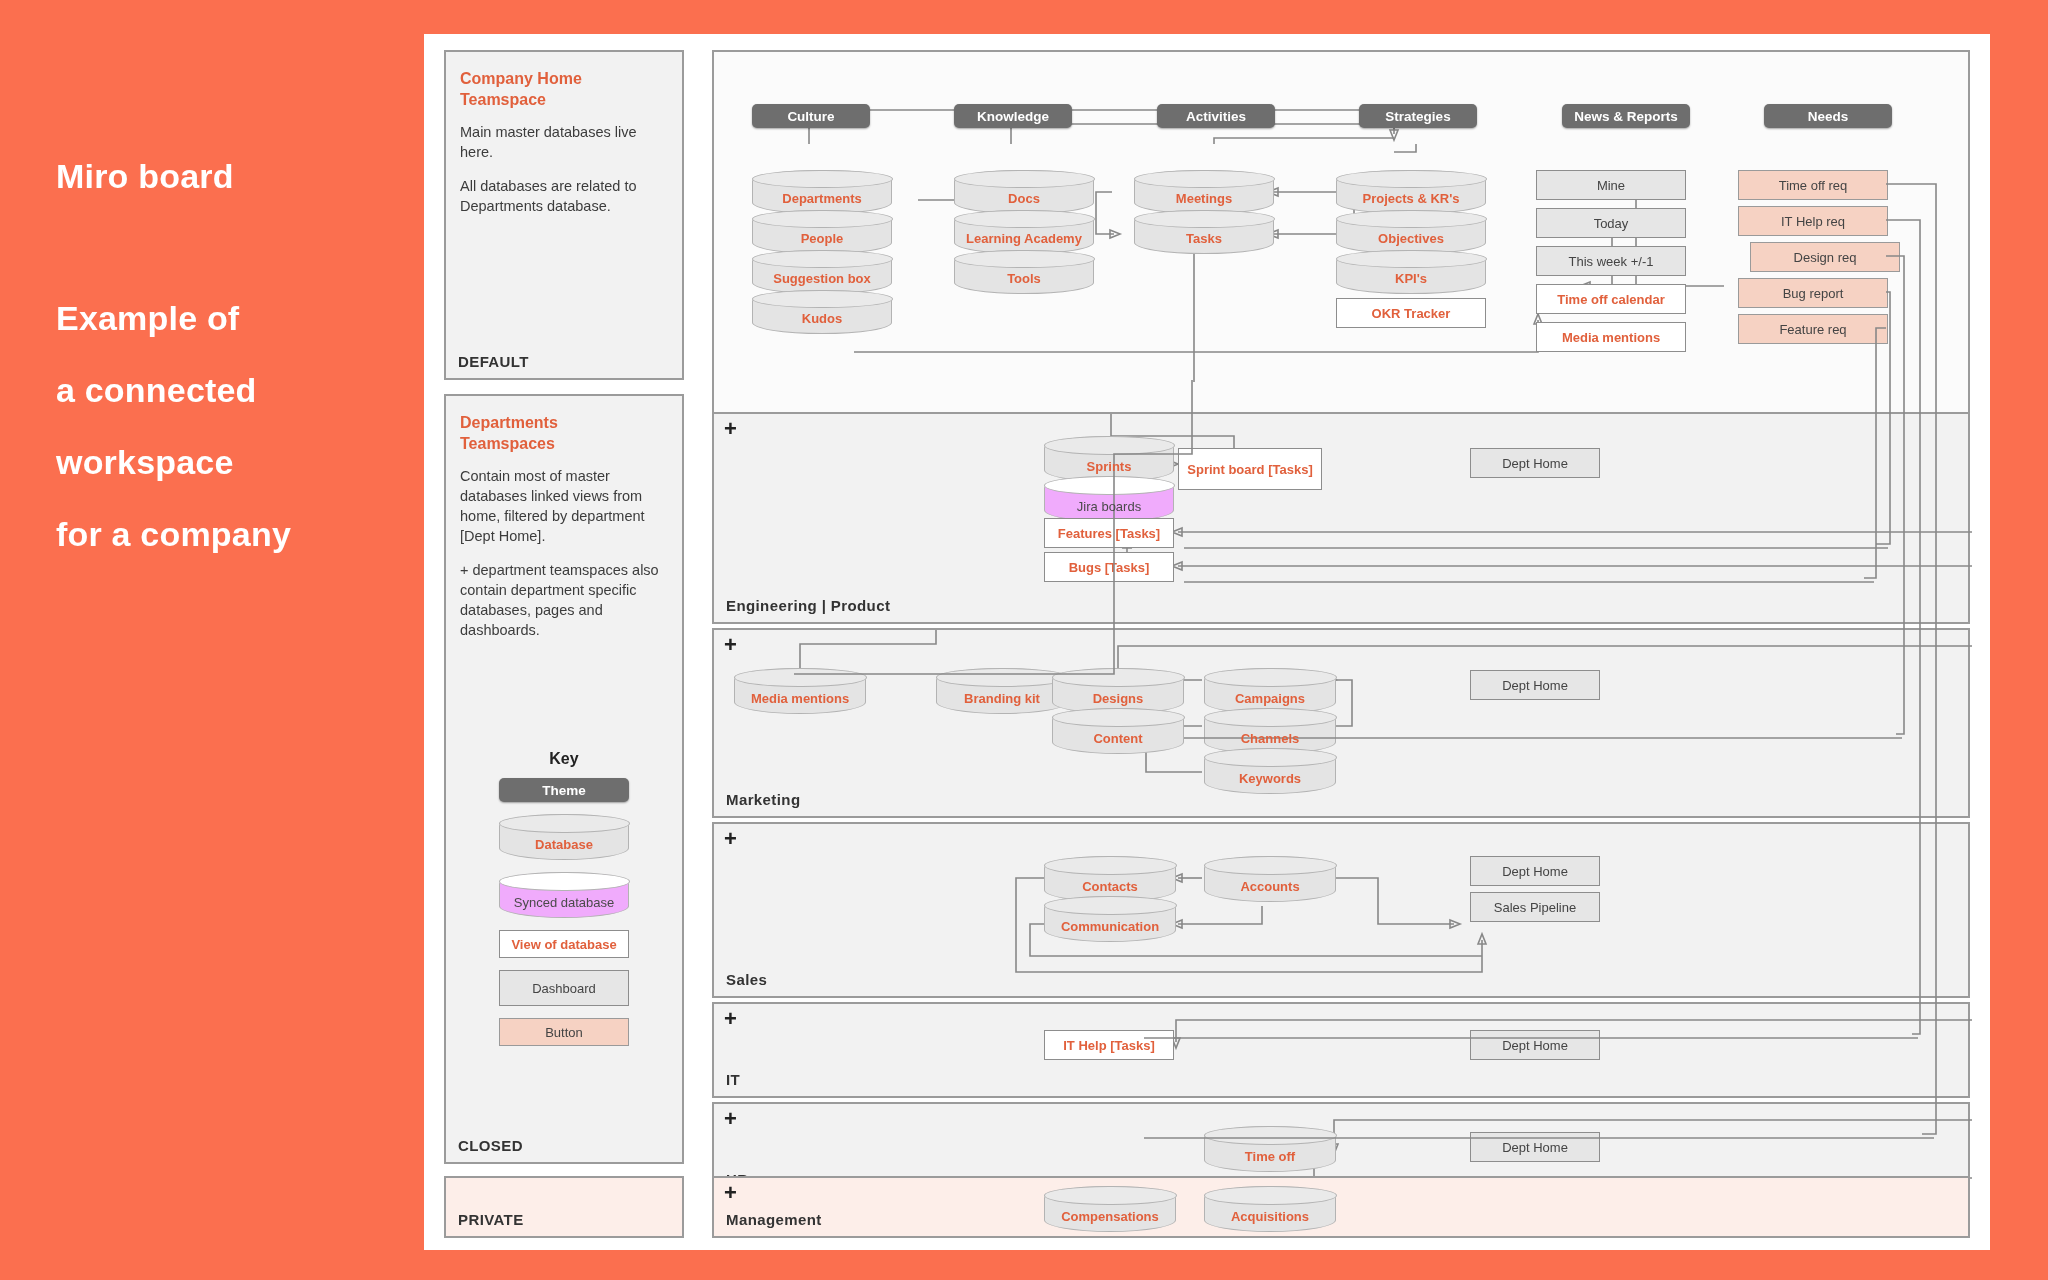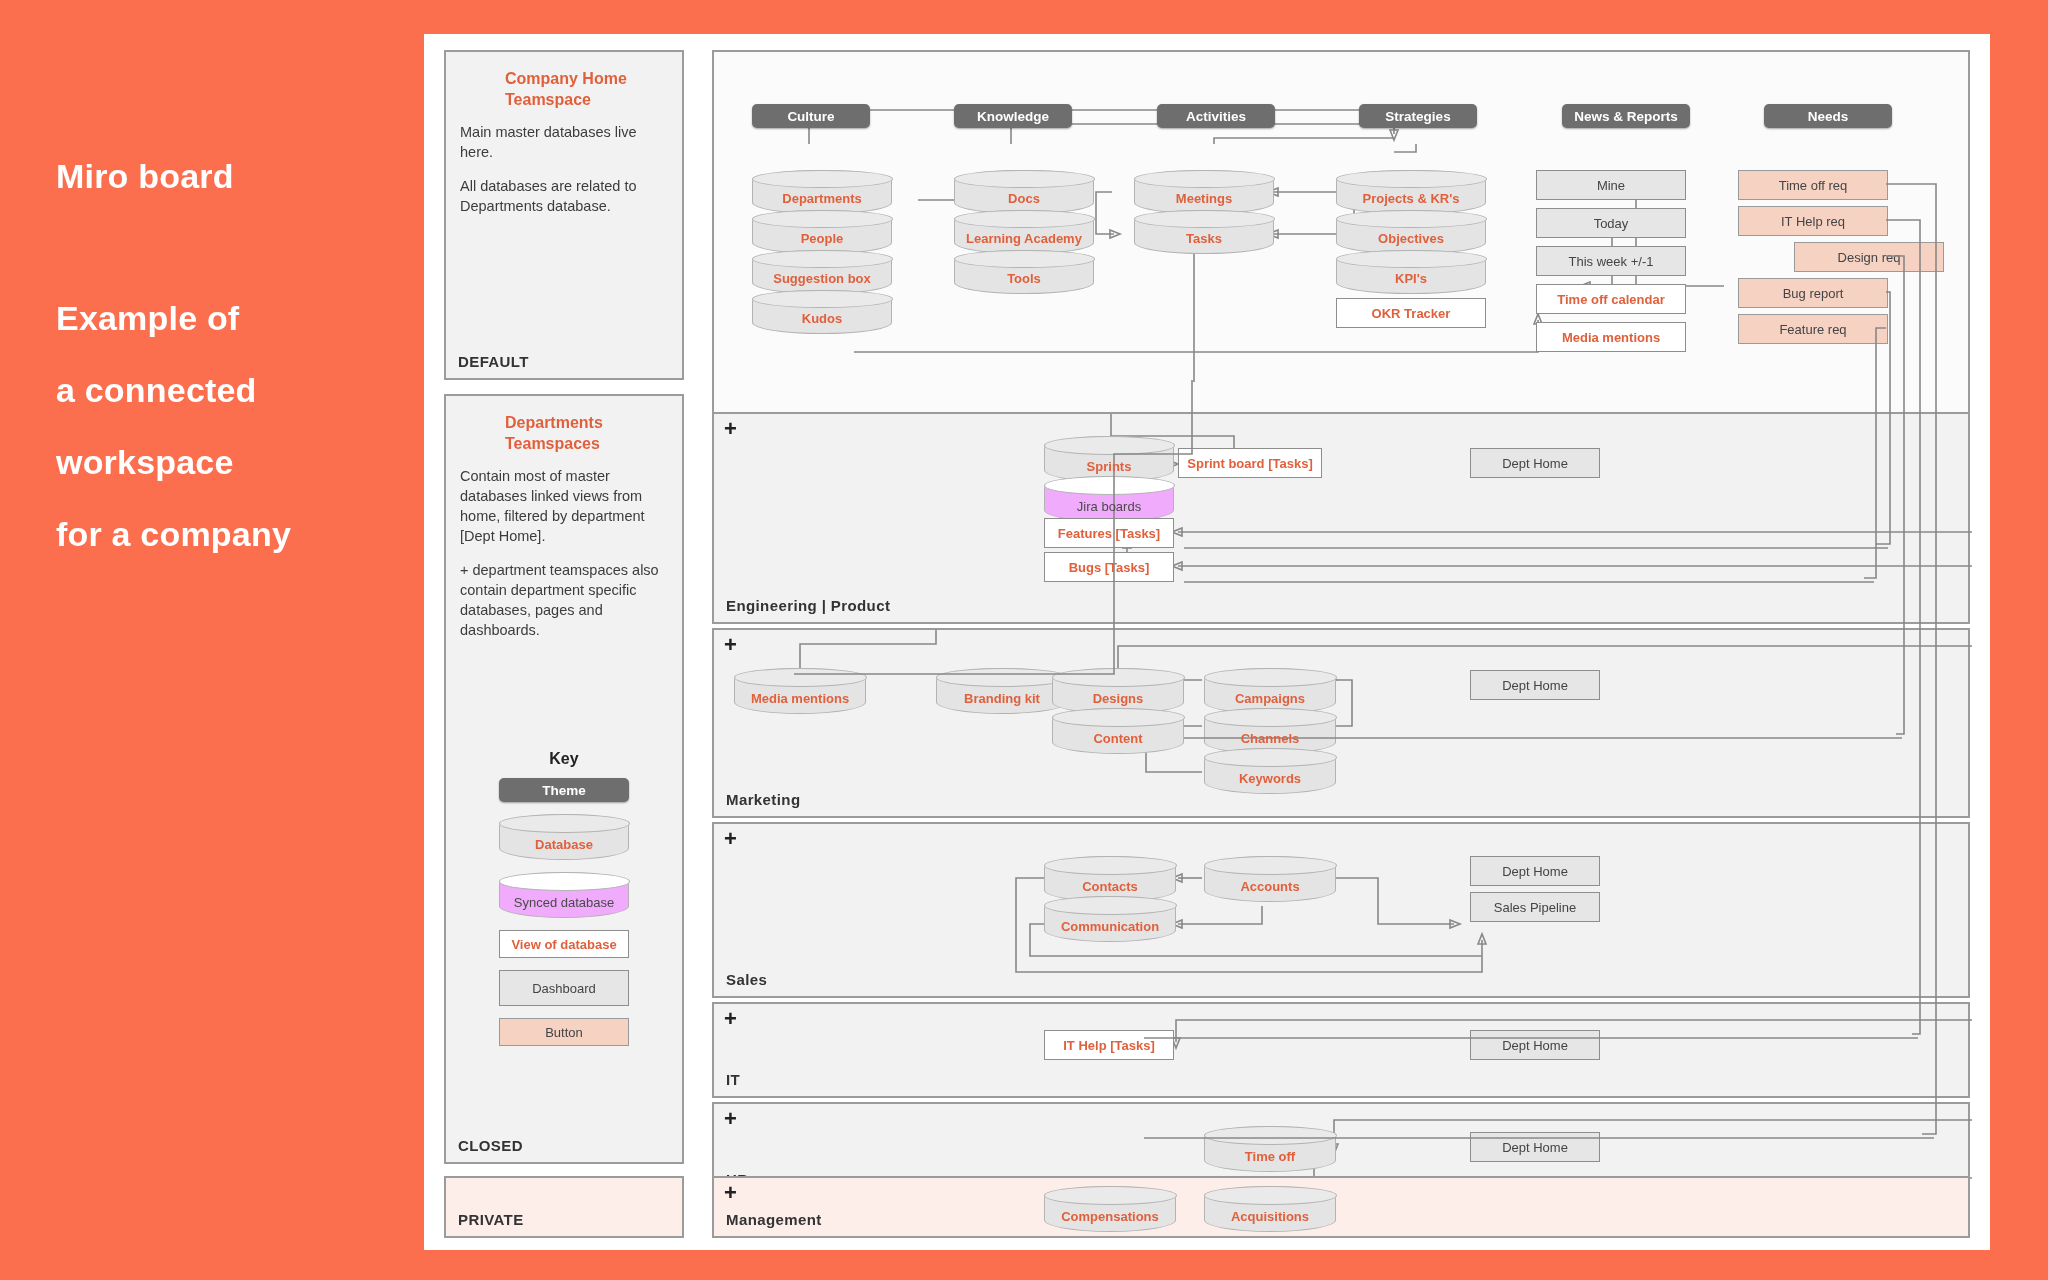--- a/index.html
+++ b/index.html
@@ -32,21 +32,21 @@
     position: absolute; left: 12px; bottom: 8px;
     font-size: 15px; font-weight: bold; color: #333; letter-spacing: .4px;
   }
   .plus {
     position: absolute; left: 10px; top: 6px;
     font-size: 22px; font-weight: bold; color: #222; line-height: 18px;
   }
 
   
   .info { position: absolute; }
-  .info h3 { color: #e1603c; font-size: 16px; font-weight: bold; line-height: 21px; margin-bottom: 12px; margin-left: 45px; }
+  .info h3 { color: #e1603c; font-size: 16px; font-weight: bold; line-height: 21px; margin-bottom: 12px; }
   .info p { color: #3c3c3c; font-size: 14.5px; line-height: 20px; margin-bottom: 14px; }
 
   
   .key-title { text-align: center; font-size: 16px; font-weight: bold; color: #222; margin: 6px 0 10px 0; }
   .key-row { display: flex; justify-content: center; margin-bottom: 12px; }
 
   
   .theme {
     position: absolute; height: 24px;
     background: #6e6e6e; border-radius: 5px;
@@ -295,21 +295,21 @@
       <div class="viewdb" style="left:822px; top:270px; width:150px; height:30px;">
           <span>Media mentions</span>
         </div>
 
       <div class="btn" style="left:1024px; top:118px; width:150px; height:30px;">
           <span>Time off req</span>
         </div>
       <div class="btn" style="left:1024px; top:154px; width:150px; height:30px;">
           <span>IT Help req</span>
         </div>
-      <div class="btn" style="left:1080px; top:190px; width:150px; height:30px;">
+      <div class="btn" style="left:1036px; top:190px; width:150px; height:30px;">
           <span>Design req</span>
         </div>
       <div class="btn" style="left:1024px; top:226px; width:150px; height:30px;">
           <span>Bug report</span>
         </div>
       <div class="btn" style="left:1024px; top:262px; width:150px; height:30px;">
           <span>Feature req</span>
         </div>
     </div>
 
@@ -329,21 +329,21 @@
         <path d="M 413 138 L 413 130"></path>
         <path d="M 409 134 L 413 124 L 417 134 Z" fill="#777" stroke="none"></path>
       </svg>
 
       <div class="db" style="left:330px; top:22px;  width:130px; height:46px;">
           <span>Sprints</span>
         </div>
       <div class="db synced" style="left:330px; top:62px;  width:130px; height:46px;">
           <span>Jira boards</span>
         </div>
-      <div class="viewdb" style="left:464px; top:34px;  width:144px; height:30px;">
+      <div class="viewdb" style="left:464px; top:34px;  width:144px; height:42px;">
           <span>Sprint board [Tasks]</span>
         </div>
       <div class="viewdb" style="left:330px; top:104px; width:130px; height:30px;">
           <span>Features [Tasks]</span>
         </div>
       <div class="viewdb" style="left:330px; top:138px; width:130px; height:30px;">
           <span>Bugs [Tasks]</span>
         </div>
       <div class="dash" style="left:756px; top:34px;  width:130px; height:30px;">
           <span>Dept Home</span>

